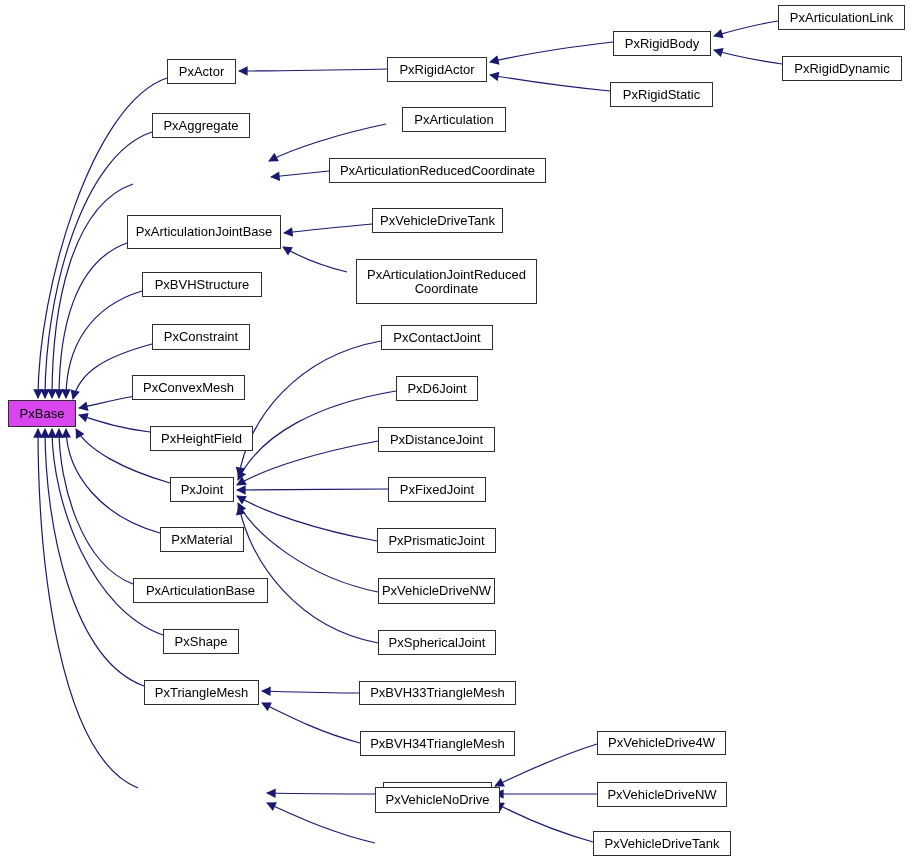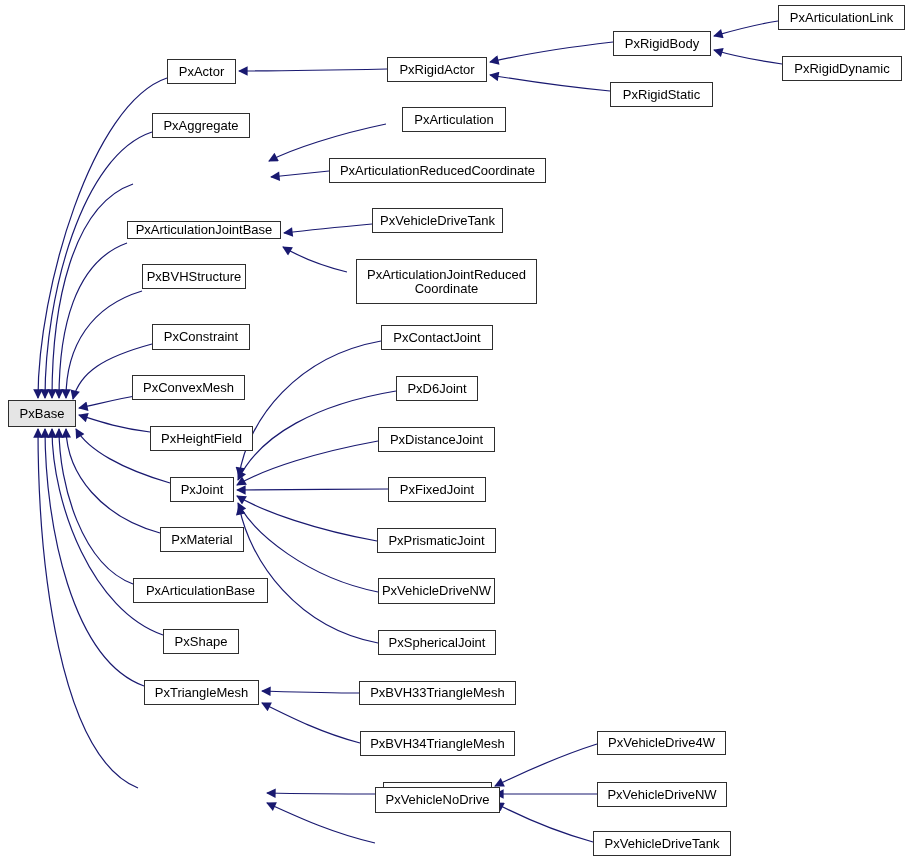--- a/index.html
+++ b/index.html
@@ -30,21 +30,21 @@
     font-size: 13px;
     line-height: 14px;
     display: flex;
     align-items: center;
     justify-content: center;
     text-align: center;
     white-space: pre-line;
     cursor: pointer;
   }
   .node.root {
-    background: #e5e5e5;
+    background: #d946ef;
     cursor: default;
   }
 </style>
 </head>
 <body>
 
 <div id="diagram">
 
   <svg id="edges" width="911" height="864" viewBox="0 0 911 864" xmlns="http://www.w3.org/2000/svg">
     <defs>
@@ -95,22 +95,22 @@
     <path class="edge" marker-end="url(#arrow)" d="M375,843 C332,833 300,818 267,803"></path>
     <path class="edge" marker-end="url(#arrow)" d="M597,744 C556,757 522,773 495,786"></path>
     <path class="edge" marker-end="url(#arrow)" d="M597,794 C560,794 530,794 495,794"></path>
     <path class="edge" marker-end="url(#arrow)" d="M593,842 C553,831 522,817 495,803"></path>
   </svg>
 
   <div class="node root" style="left:8px;top:400px;width:68px;height:27px">PxBase</div>
 
   <div class="node" style="left:167px;top:59px;width:69px;height:25px">PxActor</div>
   <div class="node" style="left:152px;top:113px;width:98px;height:25px">PxAggregate</div>
-  <div class="node" style="left:127px;top:221px;width:154px;height:18px">PxArticulationJointBase</div>
-  <div class="node" style="left:142px;top:264px;width:104px;height:25px">PxBVHStructure</div>
+  <div class="node" style="left:127px;top:215px;width:154px;height:34px">PxArticulationJointBase</div>
+  <div class="node" style="left:142px;top:272px;width:120px;height:25px">PxBVHStructure</div>
   <div class="node" style="left:152px;top:324px;width:98px;height:26px">PxConstraint</div>
   <div class="node" style="left:132px;top:375px;width:113px;height:25px">PxConvexMesh</div>
   <div class="node" style="left:150px;top:426px;width:103px;height:25px">PxHeightField</div>
   <div class="node" style="left:170px;top:477px;width:64px;height:25px">PxJoint</div>
   <div class="node" style="left:160px;top:527px;width:84px;height:25px">PxMaterial</div>
   <div class="node" style="left:133px;top:578px;width:135px;height:25px">PxArticulationBase</div>
   <div class="node" style="left:163px;top:629px;width:76px;height:25px">PxShape</div>
   <div class="node" style="left:144px;top:680px;width:115px;height:25px">PxTriangleMesh</div>
 
   <div class="node" style="left:387px;top:57px;width:100px;height:25px">PxRigidActor</div>

